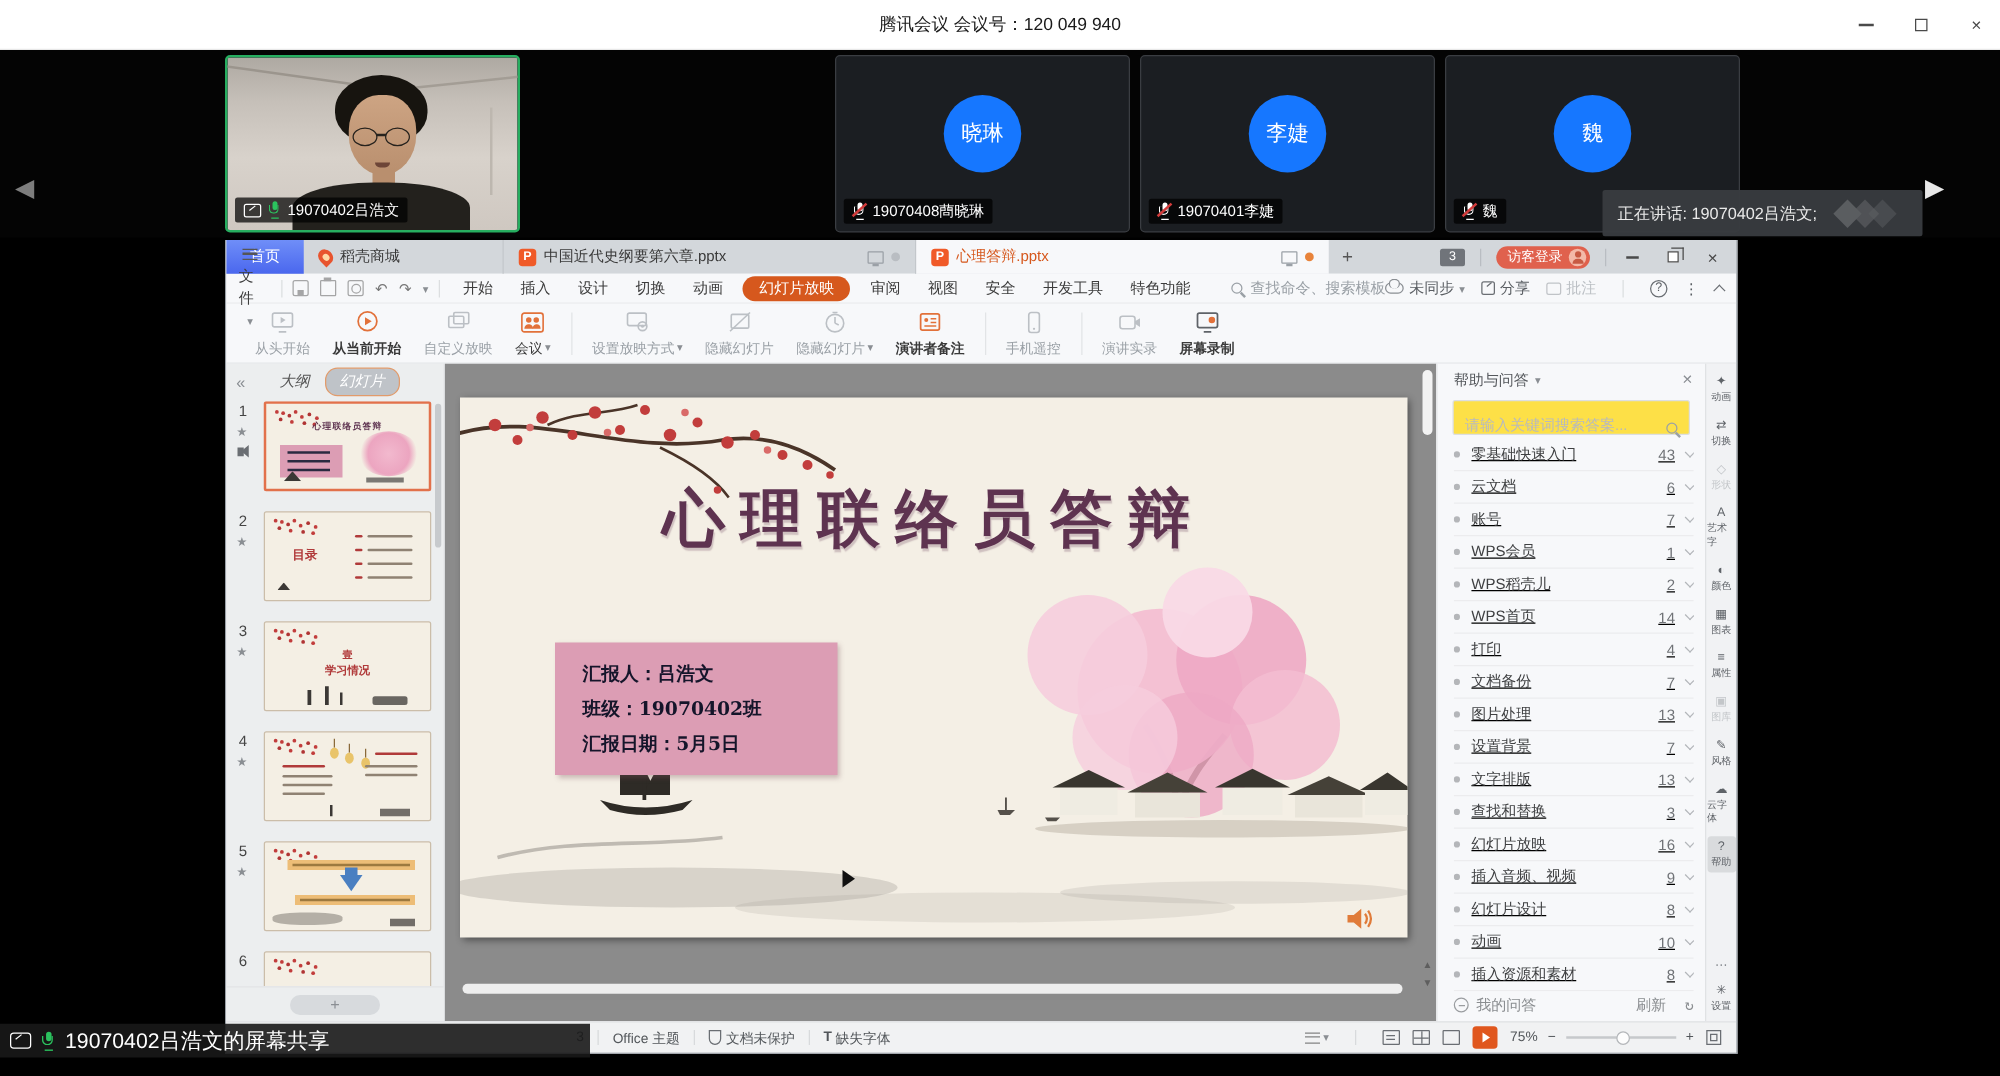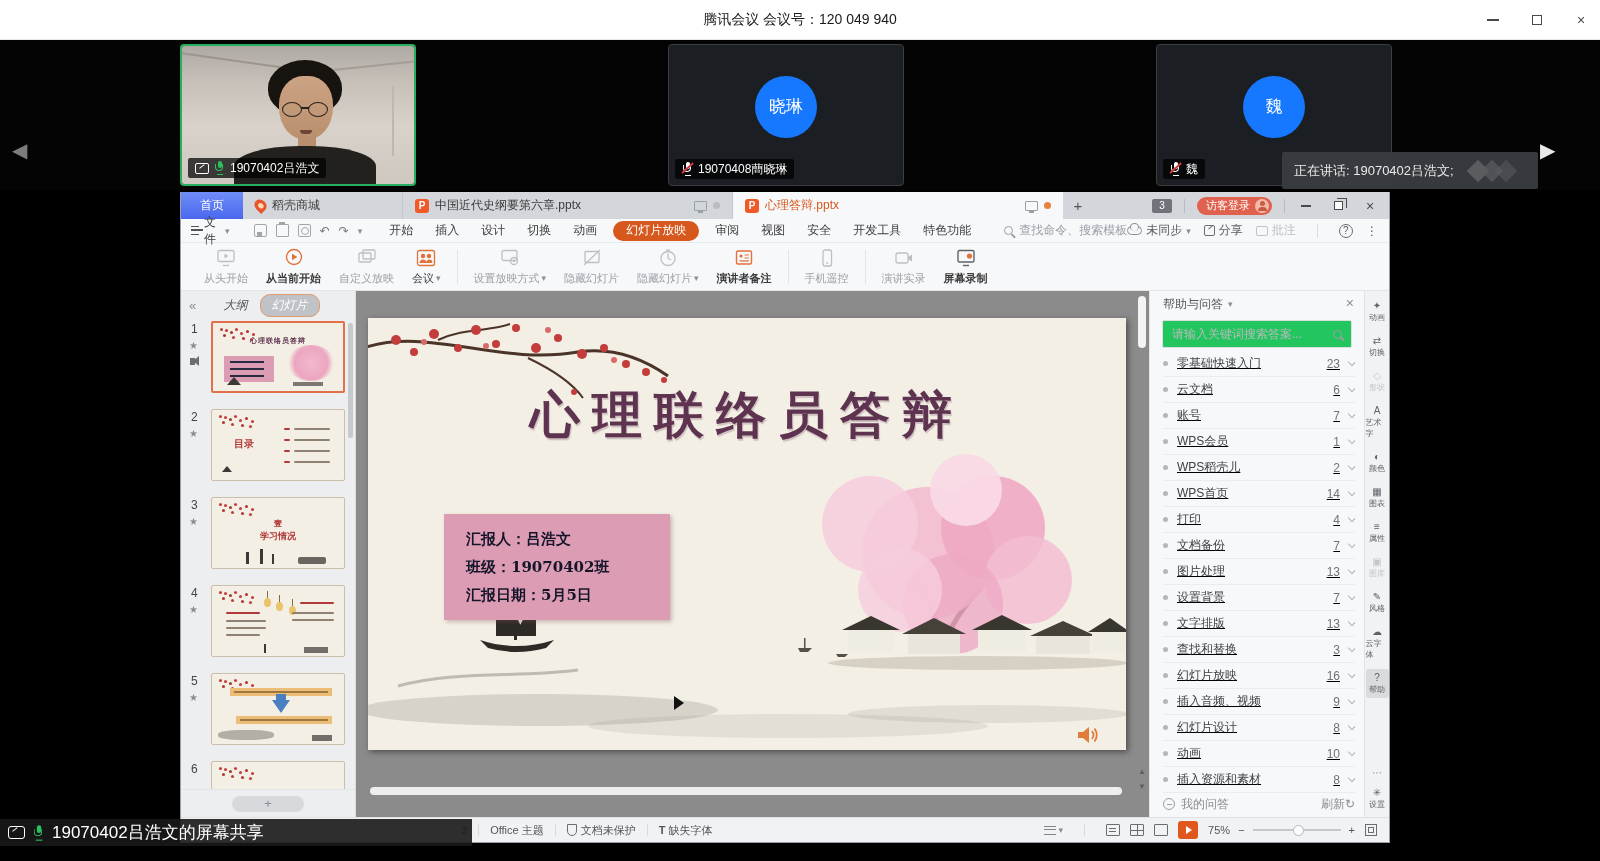--- a/index.html
+++ b/index.html
@@ -84,21 +84,21 @@
   .vbar { width:1px; height:14px; background:#b9bdc2; }
   .login-pill { height:18px; background:#e0614d; border-radius:9px; color:#fff; font-size:11px; display:flex; align-items:center; gap:5px; padding:0 3px 0 9px; cursor:pointer; }
   .login-av { width:14px; height:14px; border-radius:50%; background:#f3b9a8; position:relative; }
   .login-av::before { content:""; position:absolute; left:4.5px; top:2px; width:5px; height:5px; border-radius:50%; background:#c75a43; }
   .login-av::after { content:""; position:absolute; left:2.5px; bottom:1.5px; width:9px; height:4.5px; border-radius:4px 4px 0 0; background:#c75a43; }
   .tab-ctl { display:flex; align-items:center; gap:14px; color:#4a4a4a; }
   .tab-ctl .wc { height:14px; }
   .tab-ctl .i-min { background:#4a4a4a; width:10px; }
 
   .menubar { height:24px; display:flex; align-items:center; font-size:12px; color:#3c3c3c; padding:0 10px; background:#f7f8fa; border-bottom:1px solid #e9eaec; }
-  .mfile { display:flex; align-items:center; gap:5px; padding-right:8px; cursor:pointer; }
+  .mfile { display:flex; align-items:center; gap:5px; padding-right:8px; cursor:pointer;flex-direction:column; }
   .hamb { width:12px; height:9px; border-top:1.6px solid #555; border-bottom:1.6px solid #555; position:relative; }
   .hamb::after { content:""; position:absolute; left:0; top:2.4px; width:12px; height:1.6px; background:#555; }
   .caret { font-size:9px; color:#8a8e93; }
   .msep { width:1px; height:14px; background:#dcdee0; margin:0 8px; }
   .qicons { display:flex; align-items:center; gap:9px; }
   .qi { width:13px; height:13px; position:relative; opacity:.5; }
   .qi-save { border:1.3px solid #555; border-radius:2px; }
   .qi-save::after { content:""; position:absolute; left:2.5px; bottom:0; width:5px; height:4px; background:#555; }
   .qi-print { border:1.3px solid #555; border-radius:1px; }
   .qi-print::after { content:""; position:absolute; left:2px; top:-3px; width:6px; height:3px; background:#555; }
@@ -178,31 +178,31 @@
   .cvscroll { position:absolute; right:3px; top:5px; width:8px; height:52px; background:rgba(252,252,252,.92); border-radius:4px; }
   .cvbtns { position:absolute; right:2px; bottom:26px; display:flex; flex-direction:column; gap:7px; color:#5e5e5e; font-size:8px; line-height:8px; text-align:center; width:10px; }
   .notesbar { position:absolute; left:0; right:0; bottom:0; height:18px; background:#f3f4f6; border-top:1px solid #dddfe2; display:flex; align-items:center; gap:6px; padding-left:10px; font-size:12px; color:#555; }
   .note-ic { width:12px; height:10px; border:1.2px solid #6a6e73; border-radius:1px; position:relative; }
   .note-ic::after { content:""; position:absolute; left:2px; top:2px; width:6px; height:1.2px; background:#6a6e73; box-shadow:0 2.4px 0 #6a6e73; }
 
   
   .help { width:215px; background:#f7f8fa; border-left:1px solid #e2e4e6; position:relative; font-size:12px; flex:0 0 auto; }
   .hhead { height:26px; display:flex; align-items:center; gap:5px; padding:0 13px; color:#55585c; }
   .hclose { position:absolute; right:10px; top:4px; color:#8a8e93; font-size:14px; cursor:pointer; }
-  .hsearch { margin:3px 12px 0; height:28px; background:#22c55e; border:1px solid #dcdee0; border-radius:2px; display:flex; align-items:center; padding:0 9px; }
+  .hsearch { margin:3px 12px 0; height:28px; background:#fde047; border:1px solid #dcdee0; border-radius:2px; display:flex; align-items:flex-end; padding:0 9px; }
   .hsearch input { border:none; outline:none; flex:1; font-size:12px; color:#444; background:transparent; font-family:"Liberation Sans", sans-serif; }
   .hsearch input::placeholder { color:#b8babd; }
   .hlist { position:absolute; top:60px; left:13px; right:9px; bottom:24px; overflow:hidden;text-decoration:underline; }
   .hitem { height:26px; display:flex; align-items:center; border-bottom:1px solid #ececee; color:#3f4042; cursor:pointer; }
   .hdot { width:5px; height:5px; border-radius:50%; background:#b4b6b9; margin-right:9px; flex:0 0 auto; }
   .hl { flex:1; font-size:12px; white-space:nowrap; overflow:hidden; }
   .hc { color:#6f7276; margin-right:9px; }
   .chev { width:6px; height:6px; border-right:1.4px solid #b3b6ba; border-bottom:1.4px solid #b3b6ba; transform:rotate(45deg); margin-top:-3px; flex:0 0 auto; }
   .hfoot { position:absolute; bottom:3px; left:13px; right:9px; height:20px; display:flex; align-items:center; gap:6px; color:#8a8d90; }
-  .hfoot .ref { margin-left:auto; display:flex; gap:0; align-items:center; cursor:pointer; }
+  .hfoot .ref { margin-left:auto; display:flex; gap:15px; align-items:center; cursor:pointer;font-family:Liberation Mono, monospace; }
   .ocirc { width:12px; height:12px; border:1.2px solid #9a9da0; border-radius:50%; position:relative; }
   .ocirc::after { content:""; position:absolute; left:2.5px; top:4.6px; width:5px; height:1.2px; background:#9a9da0; }
 
   
   .rside { width:25px; background:#f1f2f4; border-left:1px solid #e0e2e4; display:flex; flex-direction:column; align-items:center; padding:6px 0 4px; gap:6px; font-size:8px; color:#5f6368; flex:0 0 auto; }
   .ritem { display:flex; flex-direction:column; align-items:center; gap:1px; width:23px; padding:3px 0; border-radius:3px; cursor:pointer; }
   .ritem .ric { font-size:10px; line-height:11px; }
   .ritem.dis { color:#c3c6c9; }
   .ritem.act { background:#d9dbdd; }
   .rspacer { flex:1; }
@@ -283,20 +283,30 @@
       <div class="avatar-circle">晓琳</div>
       <div class="name-badge">
         <span class="mic muted">
             <i class="cap"></i>
             <i class="arc"></i>
           </span>
         <span>19070408蔄晓琳</span>
       </div>
     </div>
 
+    <div class="tile" style="left:912px;">
+      <div class="avatar-circle">李婕</div>
+      <div class="name-badge">
+        <span class="mic muted">
+            <i class="cap"></i>
+            <i class="arc"></i>
+          </span>
+        <span>19070401李婕</span>
+      </div>
+    </div>
 
     <div class="tile" style="left:1156px;">
       <div class="avatar-circle">魏</div>
       <div class="name-badge">
         <span class="mic muted">
             <i class="cap"></i>
             <i class="arc"></i>
           </span>
         <span>魏</span>
       </div>
@@ -736,21 +746,21 @@
         </div>
         <span class="hclose">×</span>
         <div class="hsearch">
           <input placeholder="请输入关键词搜索答案..." style="">
           <i class="mag"></i>
         </div>
         <div class="hlist">
           <div class="hitem">
               <span class="hdot"></span>
               <span class="hl">零基础快速入门</span>
-              <span class="hc">23</span>
+              <span class="hc">43</span>
               <i class="chev"></i>
             </div>
           <div class="hitem">
               <span class="hdot"></span>
               <span class="hl">云文档</span>
               <span class="hc">6</span>
               <i class="chev"></i>
             </div>
           <div class="hitem">
               <span class="hdot"></span>

